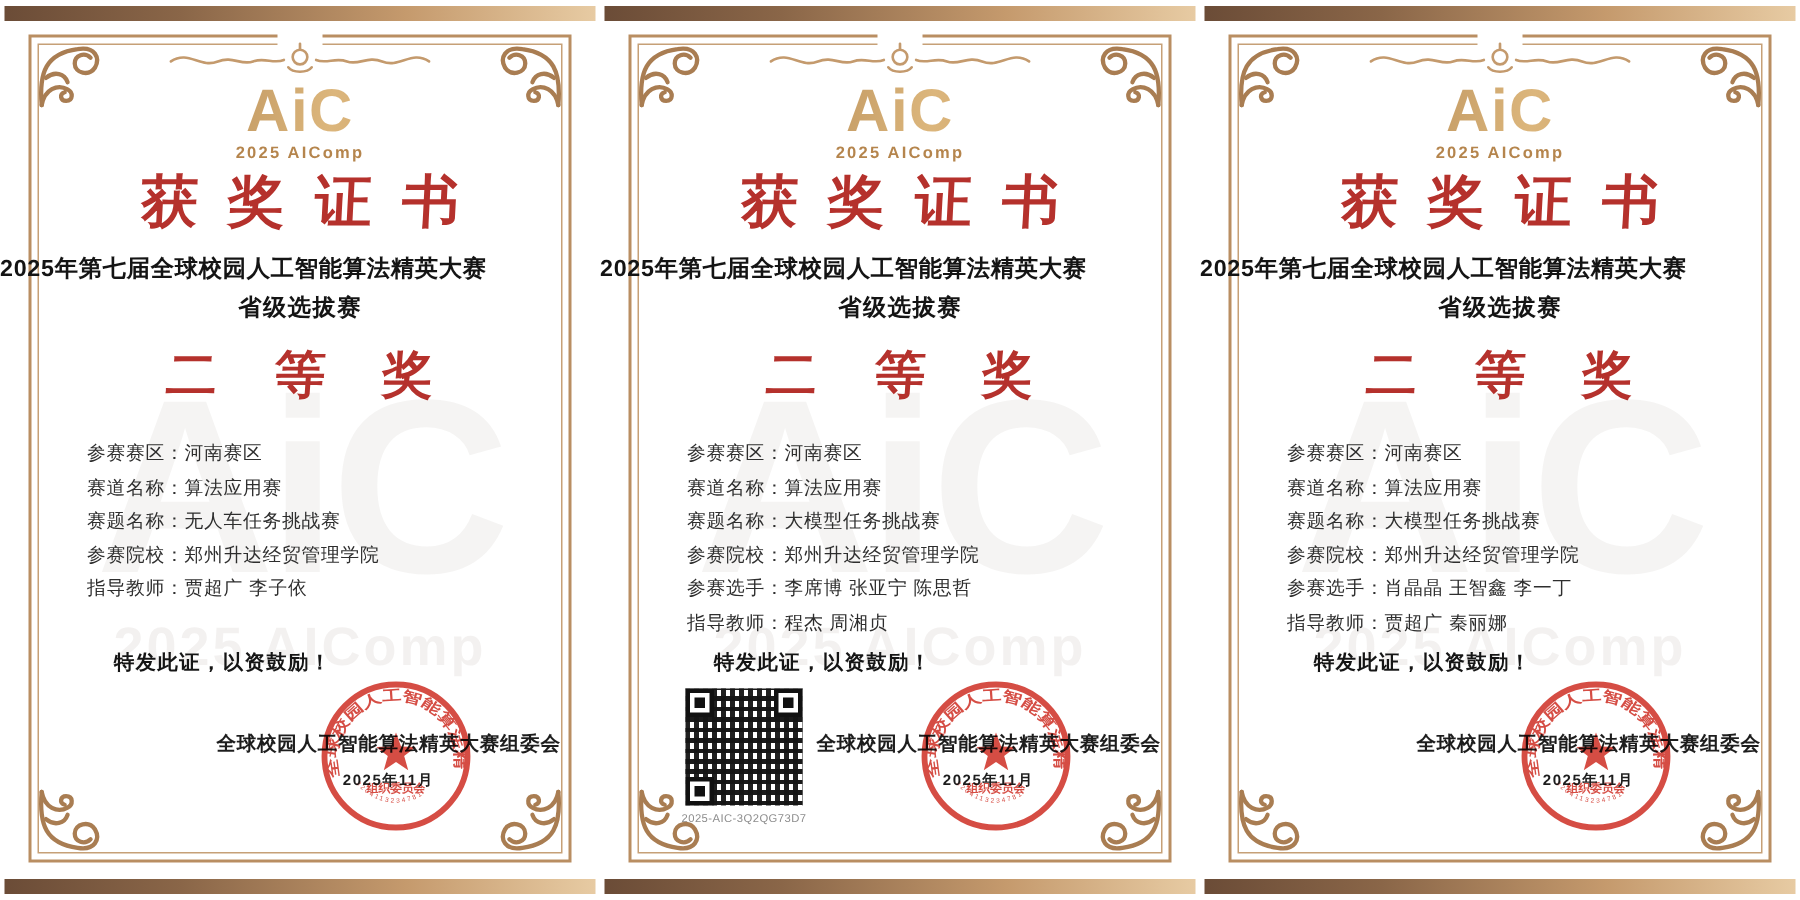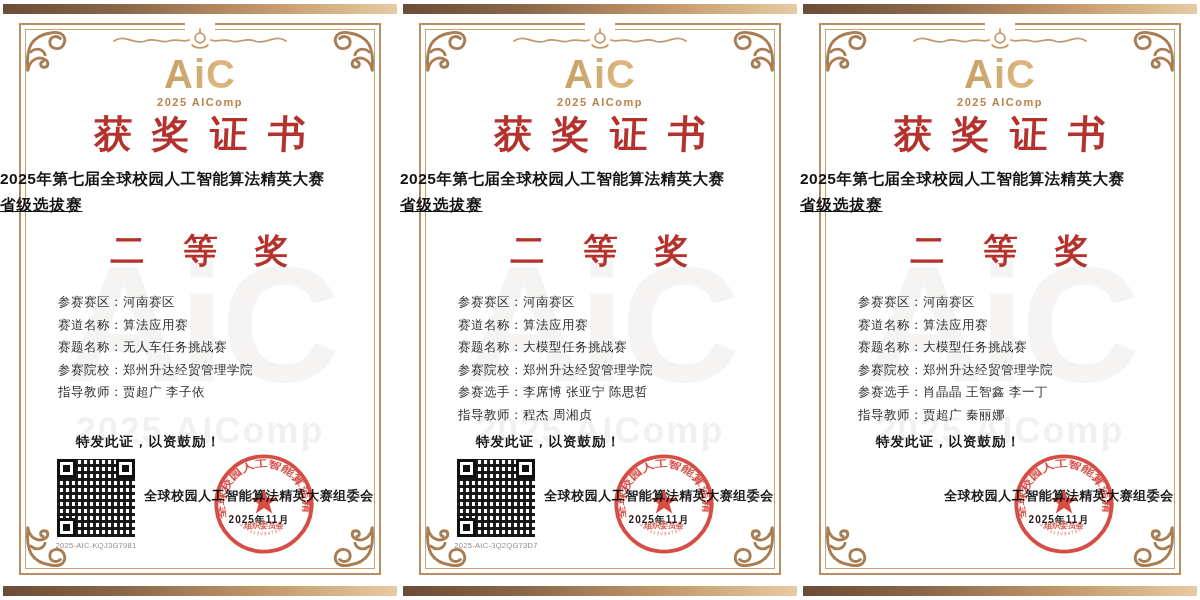--- a/index.html
+++ b/index.html
@@ -17,21 +17,21 @@
   .corner.bl{bottom:29px;left:23px;transform:scaleY(-1);}
   .corner.br{bottom:29px;right:23px;transform:scale(-1,-1);}
   .line-gap{position:absolute;top:20px;left:50%;width:30px;height:10px;margin-left:-15px;background:#fff;z-index:1;}
   .swirl{position:absolute;top:27px;left:50%;width:176px;height:24px;margin-left:-88px;color:#c49a6d;z-index:2;}
   .wm-big{position:absolute;top:244px;left:0;width:100%;text-align:center;font-size:165px;line-height:160px;font-weight:800;color:rgba(80,60,40,0.055);letter-spacing:-4px;z-index:0;}
   .wm-sub{position:absolute;top:410px;left:0;width:100%;text-align:center;font-size:36px;font-weight:800;color:rgba(80,60,40,0.07);letter-spacing:2px;z-index:0;}
   .logo{position:absolute;top:54px;left:0;width:100%;text-align:center;font-size:40px;line-height:40px;font-weight:800;letter-spacing:1px;color:#b78a52;background:linear-gradient(100deg,#9c6f3e 10%,#dcb67c 55%,#b9894f 95%);-webkit-background-clip:text;background-clip:text;-webkit-text-fill-color:transparent;z-index:1;}
   .logo-sub{position:absolute;top:96px;left:0;width:100%;text-align:center;font-size:11px;font-weight:700;color:#b5854d;letter-spacing:1.5px;z-index:1;}
   .title{position:absolute;top:112px;left:0;width:100%;text-align:center;font-size:38px;line-height:44px;font-weight:700;font-family:"DejaVu Serif",serif;color:#b5312c;letter-spacing:20px;padding-left:20px;box-sizing:border-box;transform:skewX(-3deg);z-index:1;}
   .sub1{position:absolute;top:169px;left:0;width:100%;text-align:left;font-size:15.5px;font-weight:800;color:#141414;letter-spacing:0.5px;z-index:1;}
-  .sub2{position:absolute;top:195px;left:0;width:100%;font-size:15.5px;font-weight:800;color:#141414;letter-spacing:1px;z-index:1;text-decoration:underline;}
+  .sub2{position:absolute;top:195px;left:0;width:100%;text-align:center;font-size:15.5px;font-weight:800;color:#141414;letter-spacing:1px;z-index:1;}
   .award{position:absolute;top:230px;left:0;width:100%;text-align:center;font-size:34px;line-height:40px;font-weight:700;font-family:"DejaVu Serif",serif;color:#b5312c;letter-spacing:38px;padding-left:38px;box-sizing:border-box;transform:skewX(-4deg);z-index:1;}
   .fields{position:absolute;top:291px;left:58px;right:28px;z-index:1;}
   .frow{font-size:12.5px;line-height:22.5px;color:#2e2e2e;letter-spacing:0.5px;white-space:nowrap;}
   .note{position:absolute;top:433px;left:76px;font-size:13.5px;font-weight:600;color:#151515;letter-spacing:1px;z-index:1;}
   .qr-wrap{position:absolute;left:54px;top:459px;width:84px;text-align:center;z-index:1;}
   .qr{position:relative;width:78px;height:78px;margin:0 auto;background:
       repeating-linear-gradient(90deg,rgba(20,20,20,.95) 0 3px,transparent 3px 6px),
       repeating-linear-gradient(0deg,#1a1a1a 0 3px,#ffffff 3px 7px);}
   .finder{position:absolute;width:19px;height:19px;border:3px solid #111;background:#fff;box-sizing:border-box;}
   .finder::after{content:"";position:absolute;inset:3px;background:#111;}
@@ -98,28 +98,20 @@
     <div class="sub2">省级选拔赛</div>
     <div class="award">二等奖</div>
     <div class="fields">
       <div class="frow"><span>参赛赛区</span><span>：</span><span>河南赛区</span></div>
       <div class="frow"><span>赛道名称</span><span>：</span><span>算法应用赛</span></div>
       <div class="frow"><span>赛题名称</span><span>：</span><span>无人车任务挑战赛</span></div>
       <div class="frow"><span>参赛院校</span><span>：</span><span>郑州升达经贸管理学院</span></div>
       <div class="frow"><span>指导教师</span><span>：</span><span>贾超广 李子依</span></div>
     </div>
     <div class="note">特发此证，以资鼓励！</div>
-    <div class="qr-wrap">
-      <div class="qr">
-        <span class="finder tl"></span>
-          <span class="finder tr"></span>
-          <span class="finder bl"></span>
-      </div>
-      <div class="qr-code">2025-AIC-KQJ3G7981</div>
-    </div>
     <div class="committee">
       <div class="committee-name">全球校园人工智能算法精英大赛组委会</div>
       <div class="committee-date">2025年11月</div>
     </div>
     <svg class="seal" viewBox="0 0 120 120">
       <defs>
         <path id="arcTop0" d="M16.5,76 A45.5,45.5 0 1 1 103.5,76" fill="none"></path>
         <path id="arcBot0" d="M26,76 A39,39 0 0 0 94,76" fill="none"></path>
       </defs>
       <circle cx="60" cy="60" r="55" fill="none" stroke="#d0342a" stroke-width="4.5"></circle>

